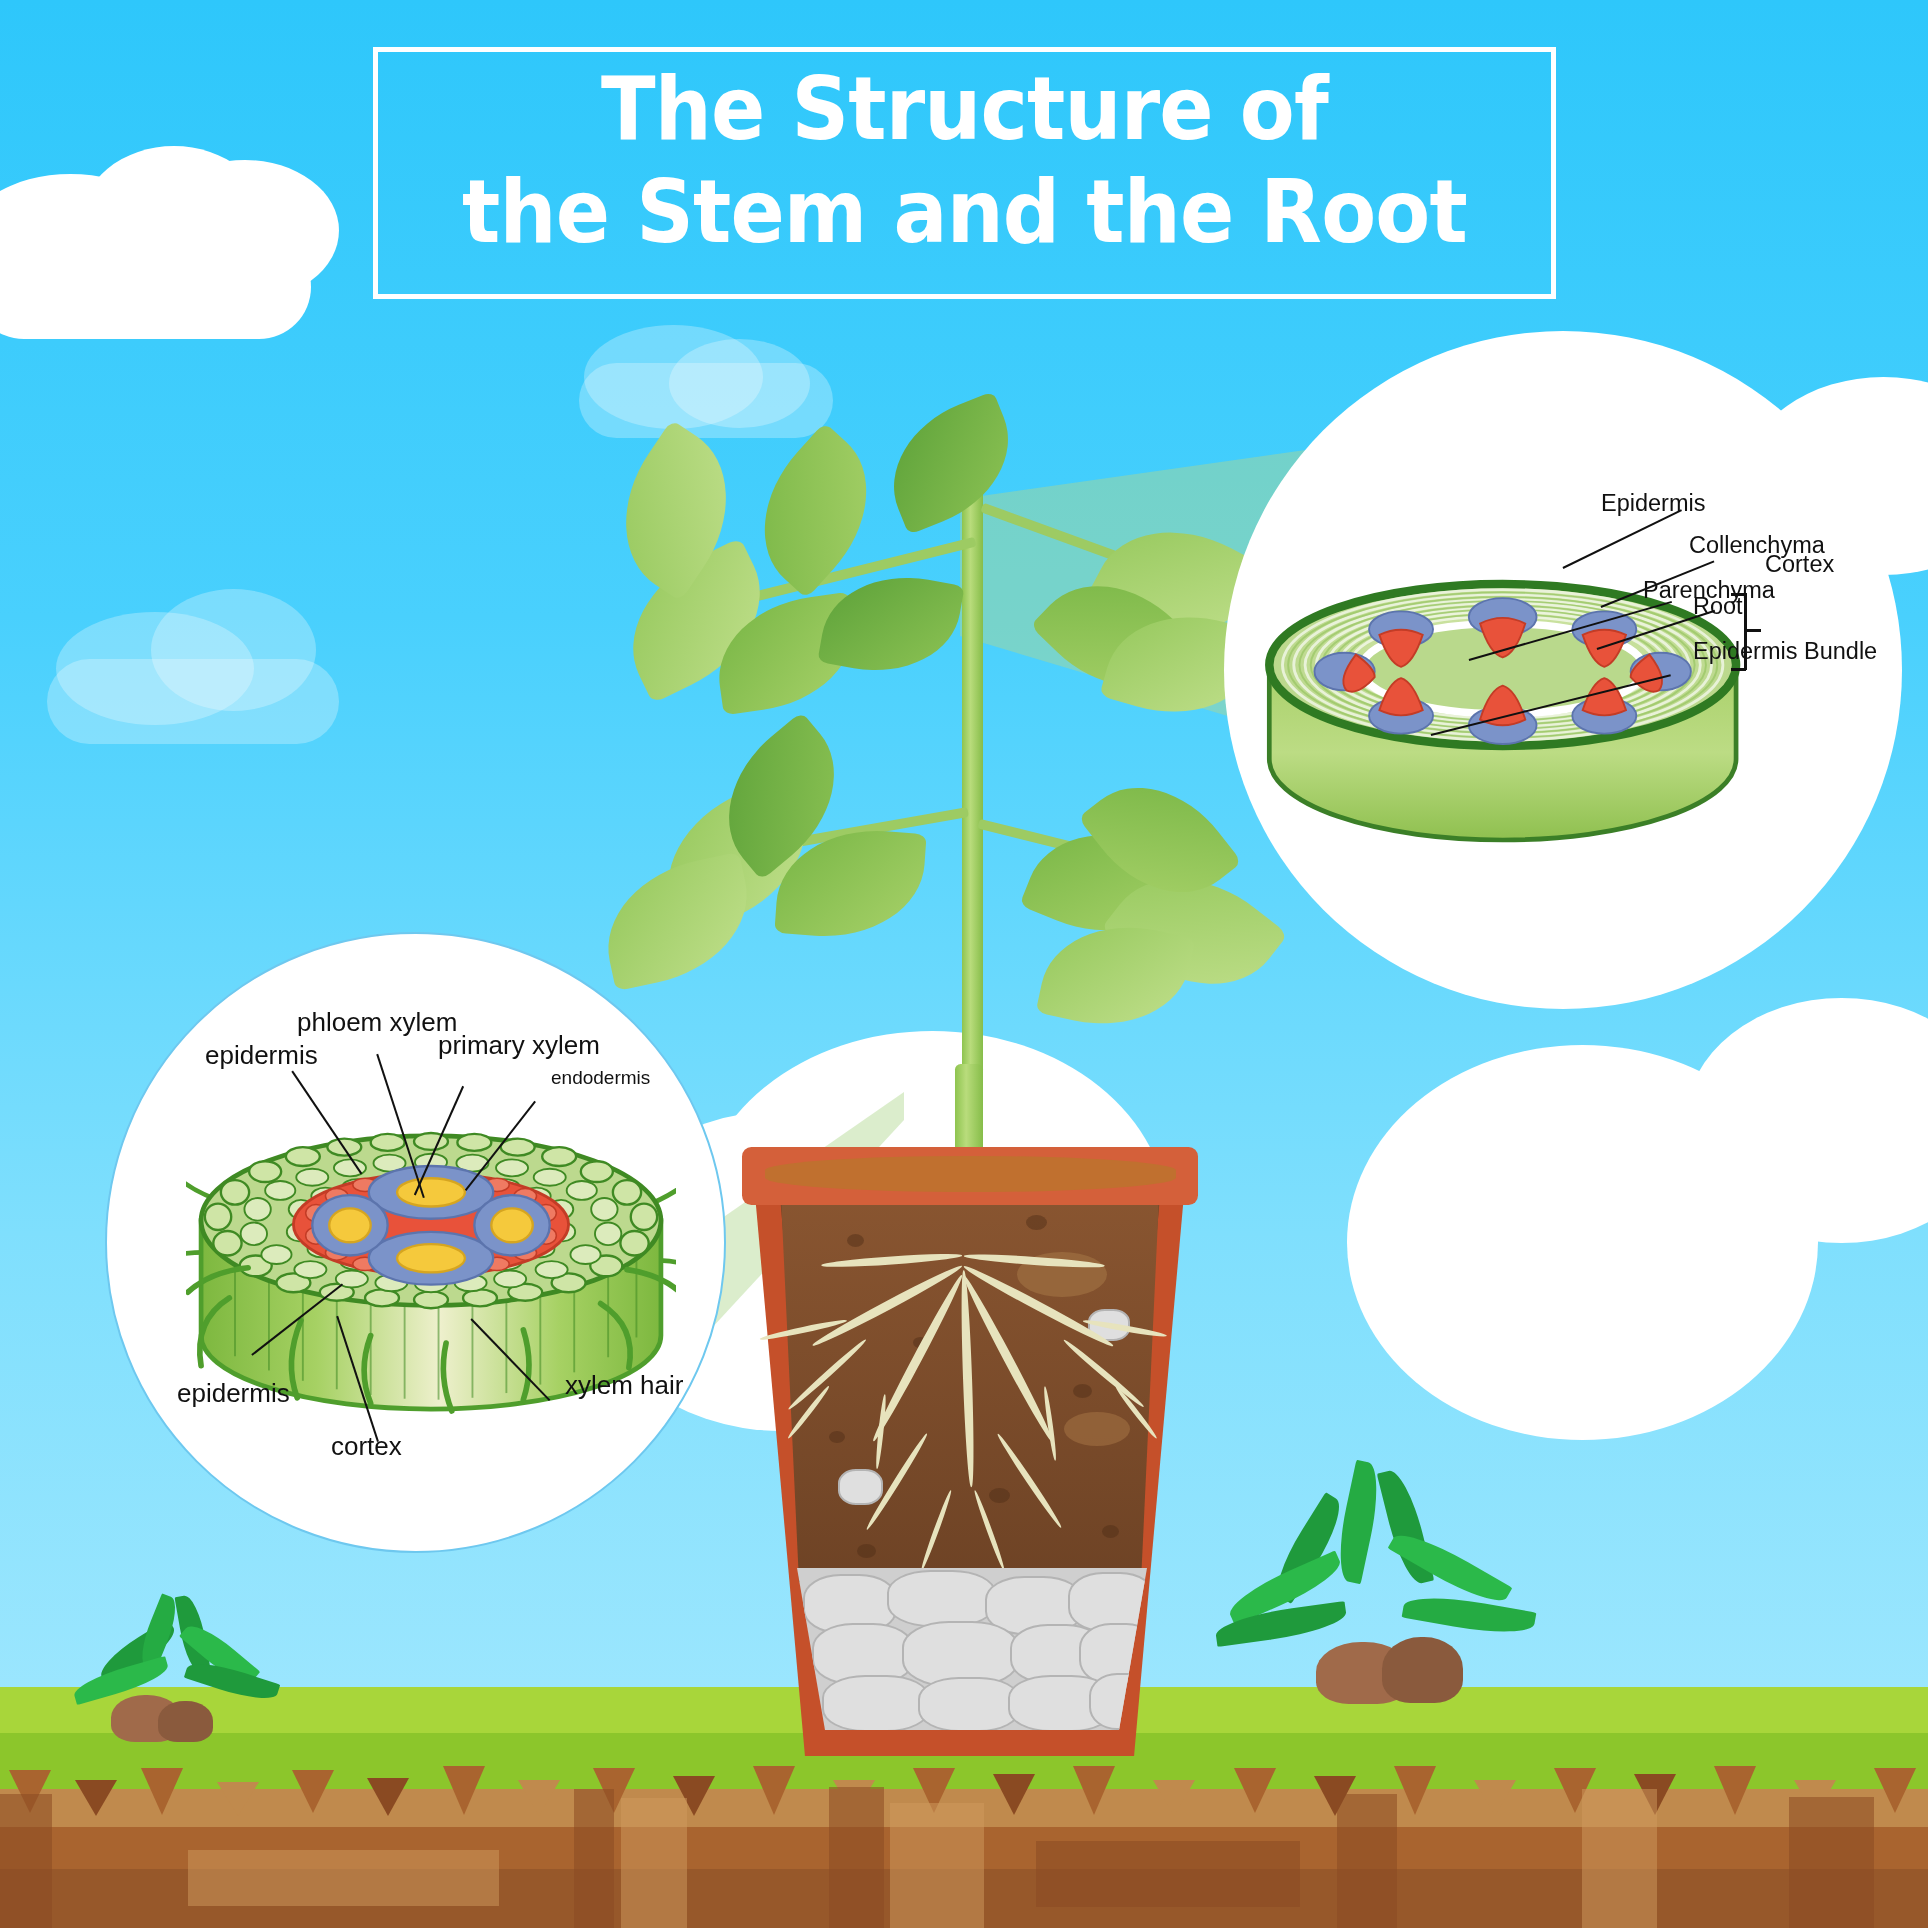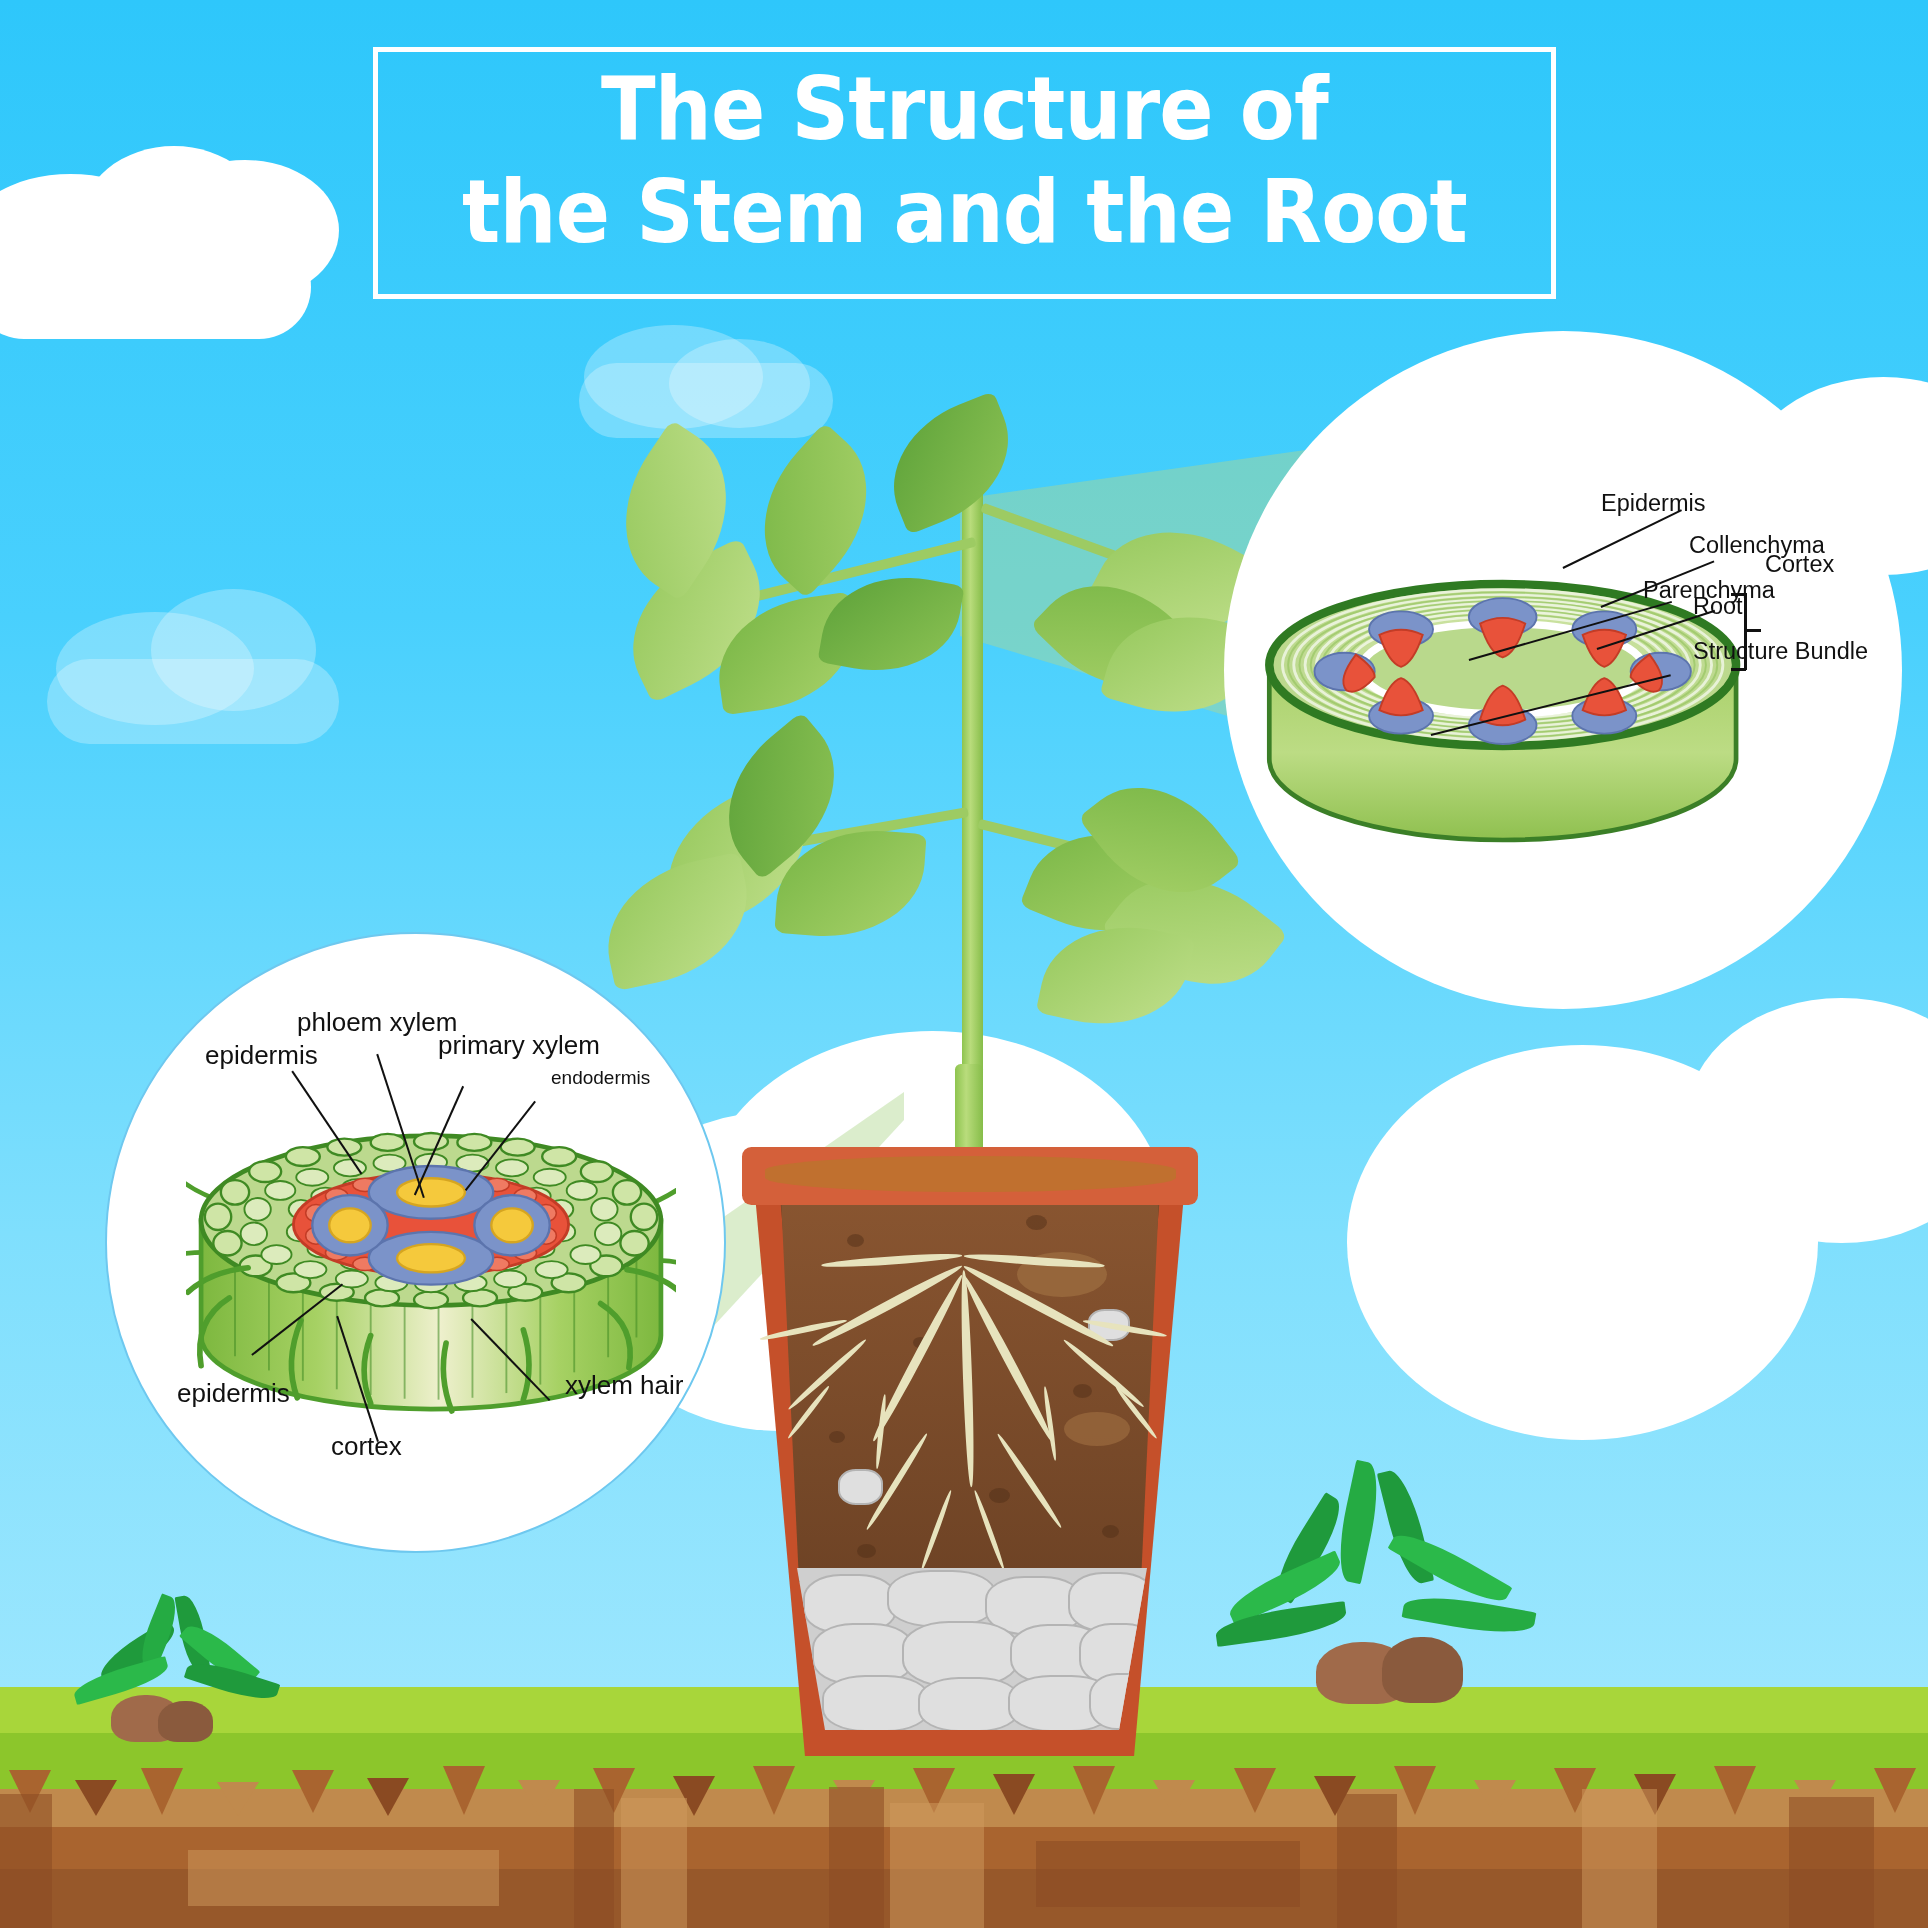--- a/index.html
+++ b/index.html
@@ -362,21 +362,21 @@
     <div style="position:absolute;left:1731px;top:593px;width:15px;height:2.8px;background:#111;"></div>
     <div style="position:absolute;left:1731px;top:668px;width:15px;height:2.8px;background:#111;"></div>
     <div style="position:absolute;left:1744px;top:629px;width:17px;height:2.8px;background:#111;"></div>
   </div>
 
   <div class="lbl" style="left:1601px;top:490px;font-size:23.5px;">Epidermis</div>
   <div class="lbl" style="left:1643px;top:532px;font-size:23.5px;margin-left:46px;">Collenchyma</div>
   <div class="lbl" style="left:1643px;top:577px;font-size:23.5px;">Parenchyma</div>
   <div class="lbl" style="left:1765px;top:551px;font-size:23.5px;">Cortex</div>
   <div class="lbl" style="left:1693px;top:593px;font-size:23.5px;">Root</div>
-  <div class="lbl" style="left:1693px;top:638px;font-size:23.5px;">Structure Bundle</div>
+  <div class="lbl" style="left:1693px;top:638px;font-size:23.5px;">Epidermis Bundle</div>
 
   <div class="callout root"></div>
 
   <svg width="490" height="377" viewBox="0 0 520 400" style="position:absolute;left:186px;top:1083px;">
     <defs>
       <linearGradient id="rootSide" x1="0" y1="0" x2="1" y2="0">
         <stop offset="0%" stop-color="#7db83f"></stop>
         <stop offset="25%" stop-color="#a6d163"></stop>
         <stop offset="52%" stop-color="#eef0cd"></stop>
         <stop offset="78%" stop-color="#a6d163"></stop>

